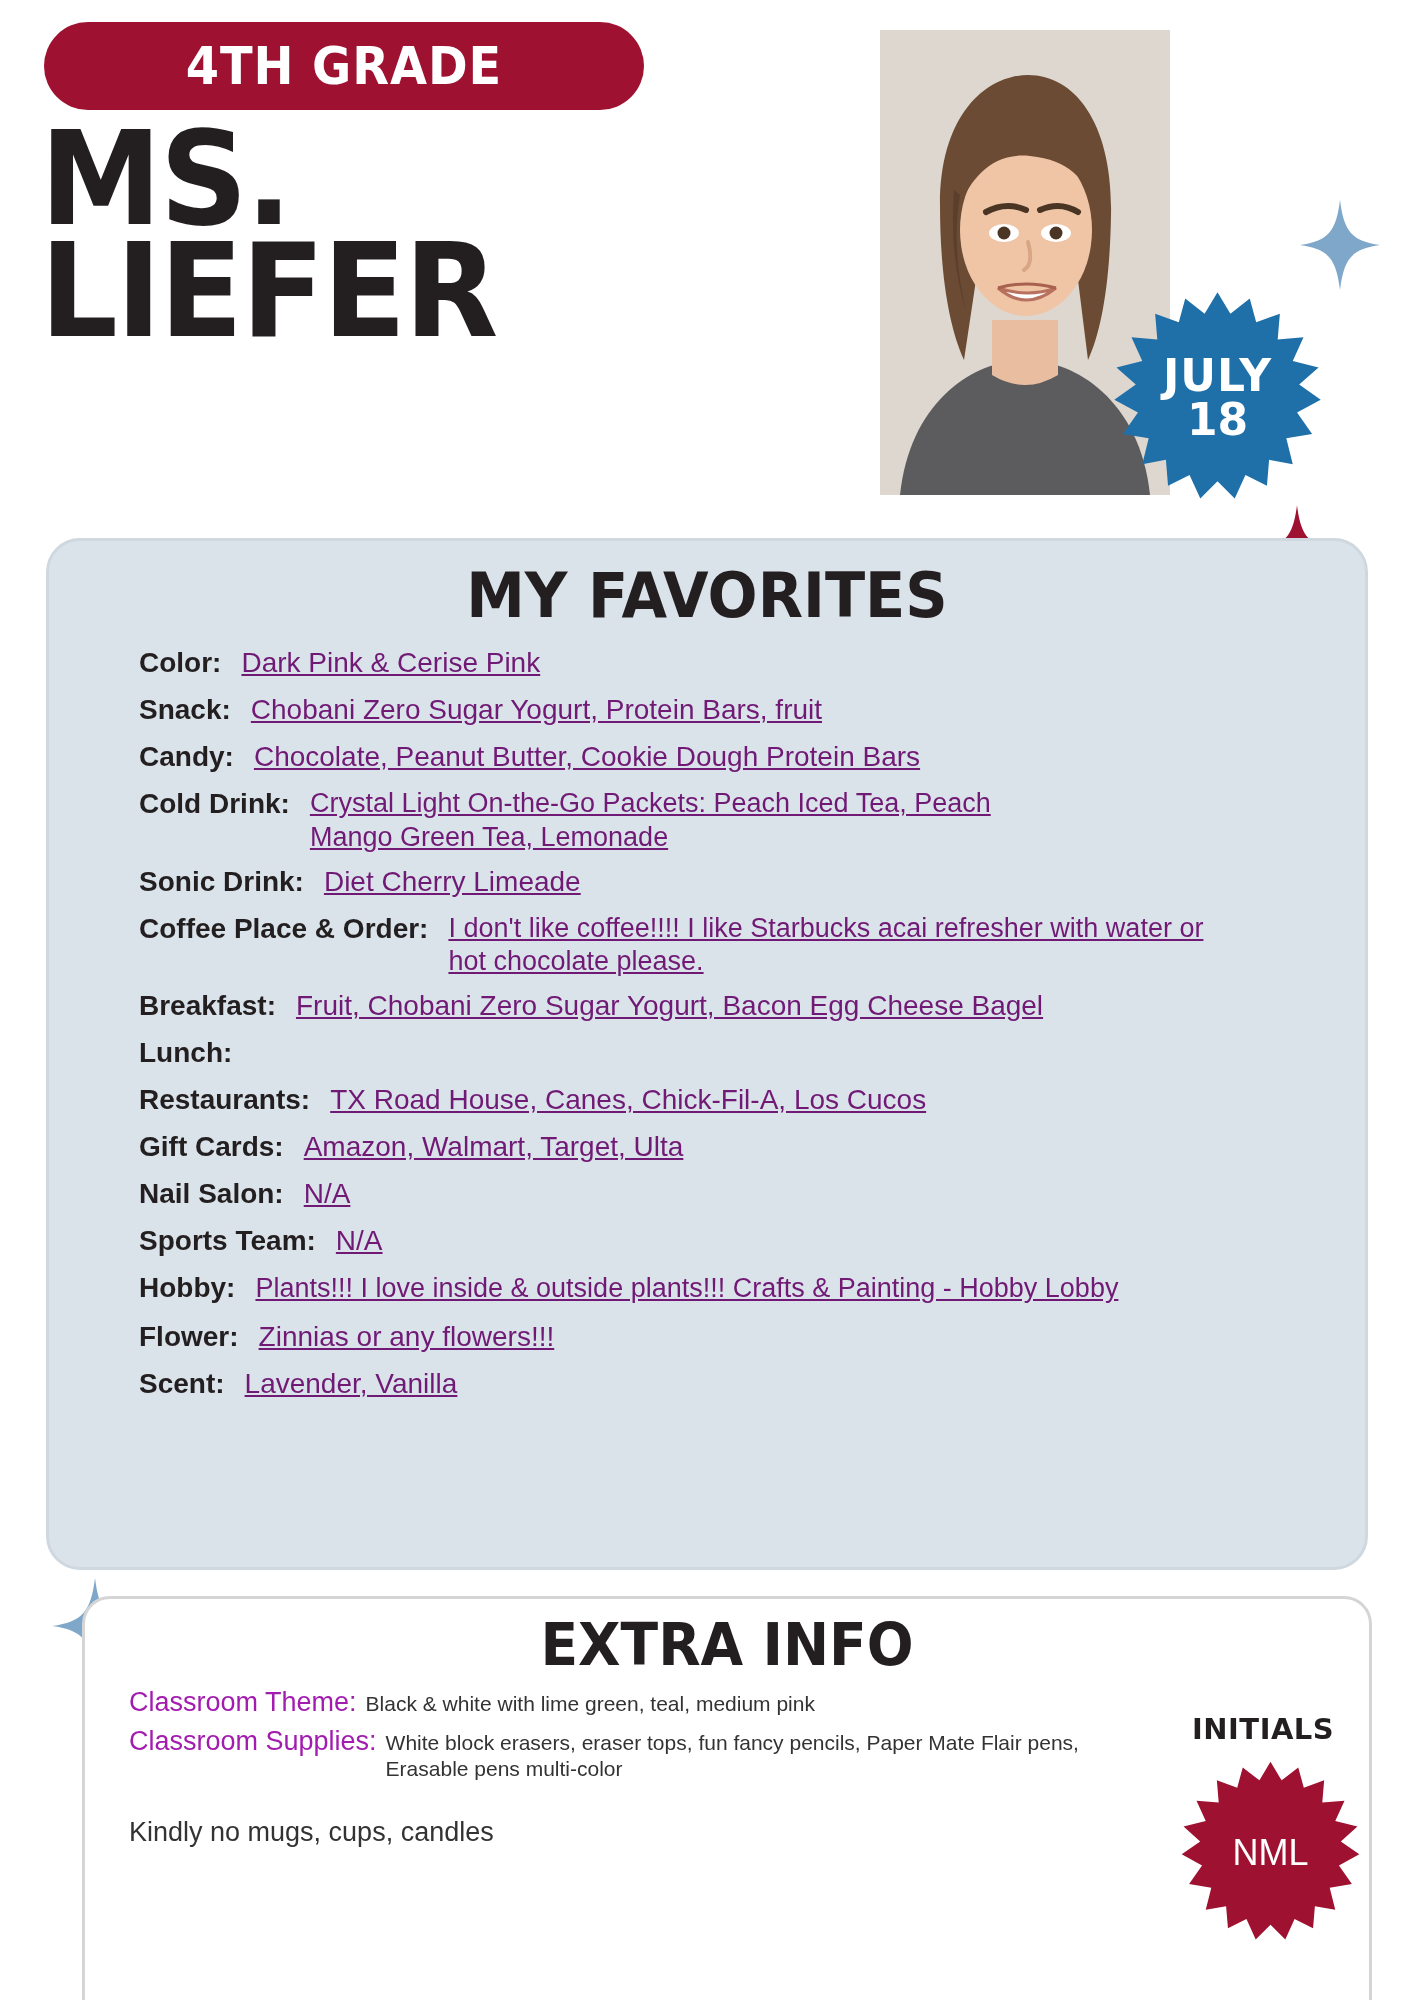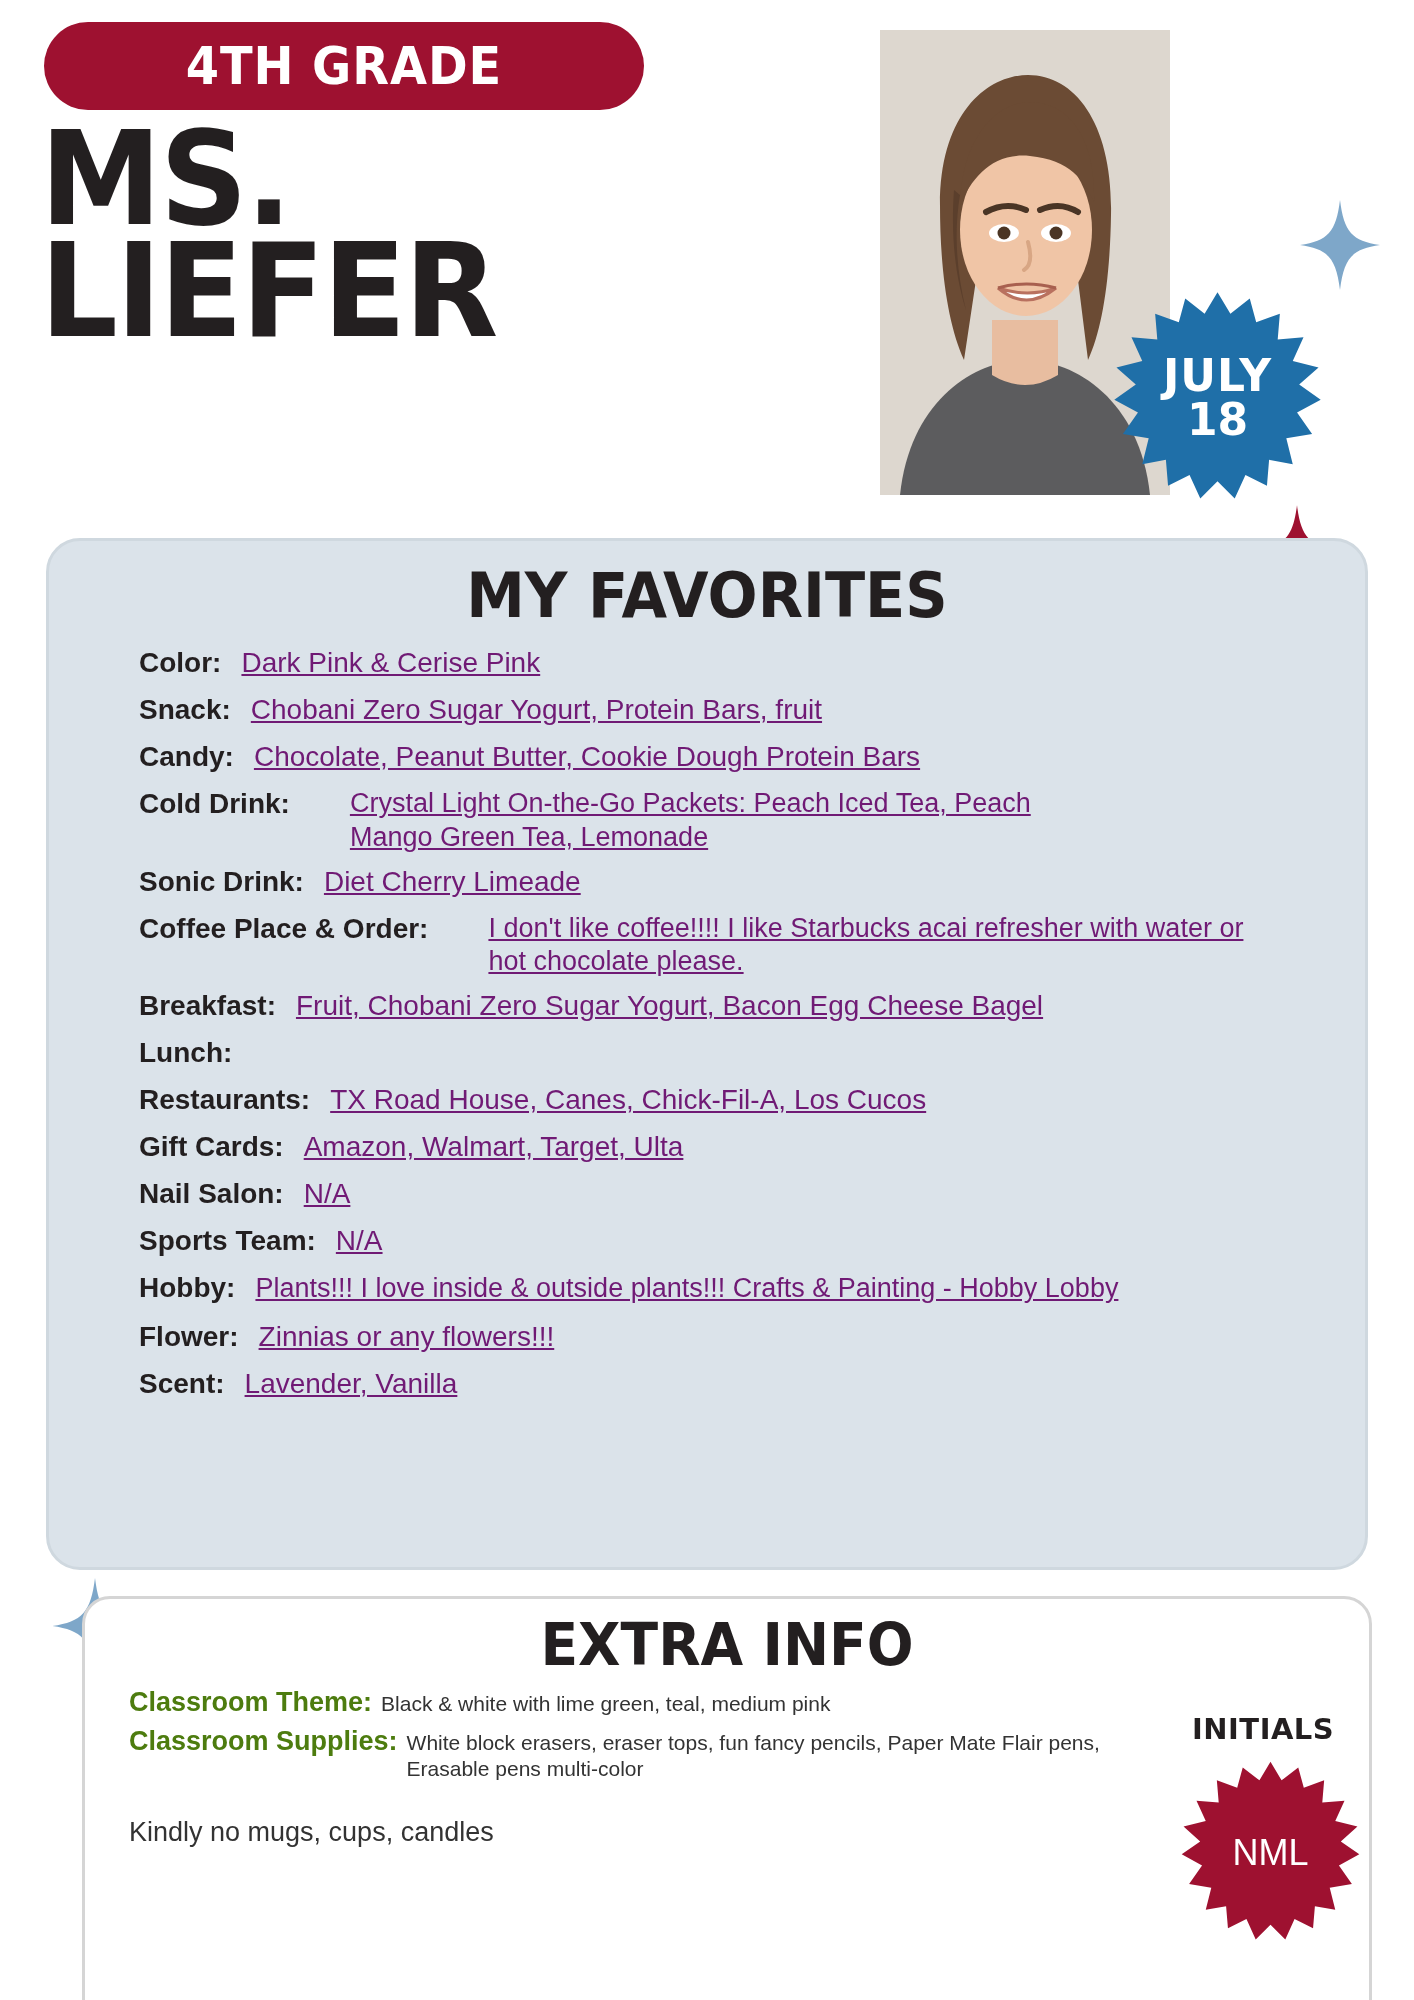--- a/index.html
+++ b/index.html
@@ -128,21 +128,21 @@
     white-space: nowrap;
     flex: 0 0 auto;
   }
   .fav-row .val {
     font-size: 28px;
     color: #701a75;
     margin-left: 20px;
     text-decoration: underline;
   }
   .fav-row.small .val { font-size: 27px; line-height: 1.25; }
-  .fav-row.wrap { align-items: flex-start; gap: 40px; }
+  .fav-row.wrap { align-items: flex-start; }
 
   
   .extra-card {
     position: absolute;
     left: 82px;
     top: 1596px;
     width: 1290px;
     height: 460px;
     background: #ffffff;
     border: 3px solid #d5d5d5;
@@ -156,21 +156,21 @@
     color: #231f20;
     transform: scaleX(0.95);
     padding-top: 12px;
   }
   .extra-row {
     display: flex;
     align-items: baseline;
     padding-left: 4px;
     margin-top: 8px;
   }
-  .extra-row .lab { font-weight: 700; font-size: 27px; color: #4d7c0f; white-space: nowrap; }
+  .extra-row .lab { font-weight: 400; font-size: 27px; color: #a21caf; white-space: nowrap; }
   .extra-row .val { font-size: 21px; color: #333; margin-left: 9px; line-height: 1.25; }
   .extra-note { font-size: 27px; color: #333; padding-left: 4px; margin-top: 34px; }
 
   .initials-label {
     position: absolute;
     left: 1192px;
     top: 1712px;
     font-family: "DejaVu Sans", sans-serif;
     font-weight: 800;
     font-size: 29px;

